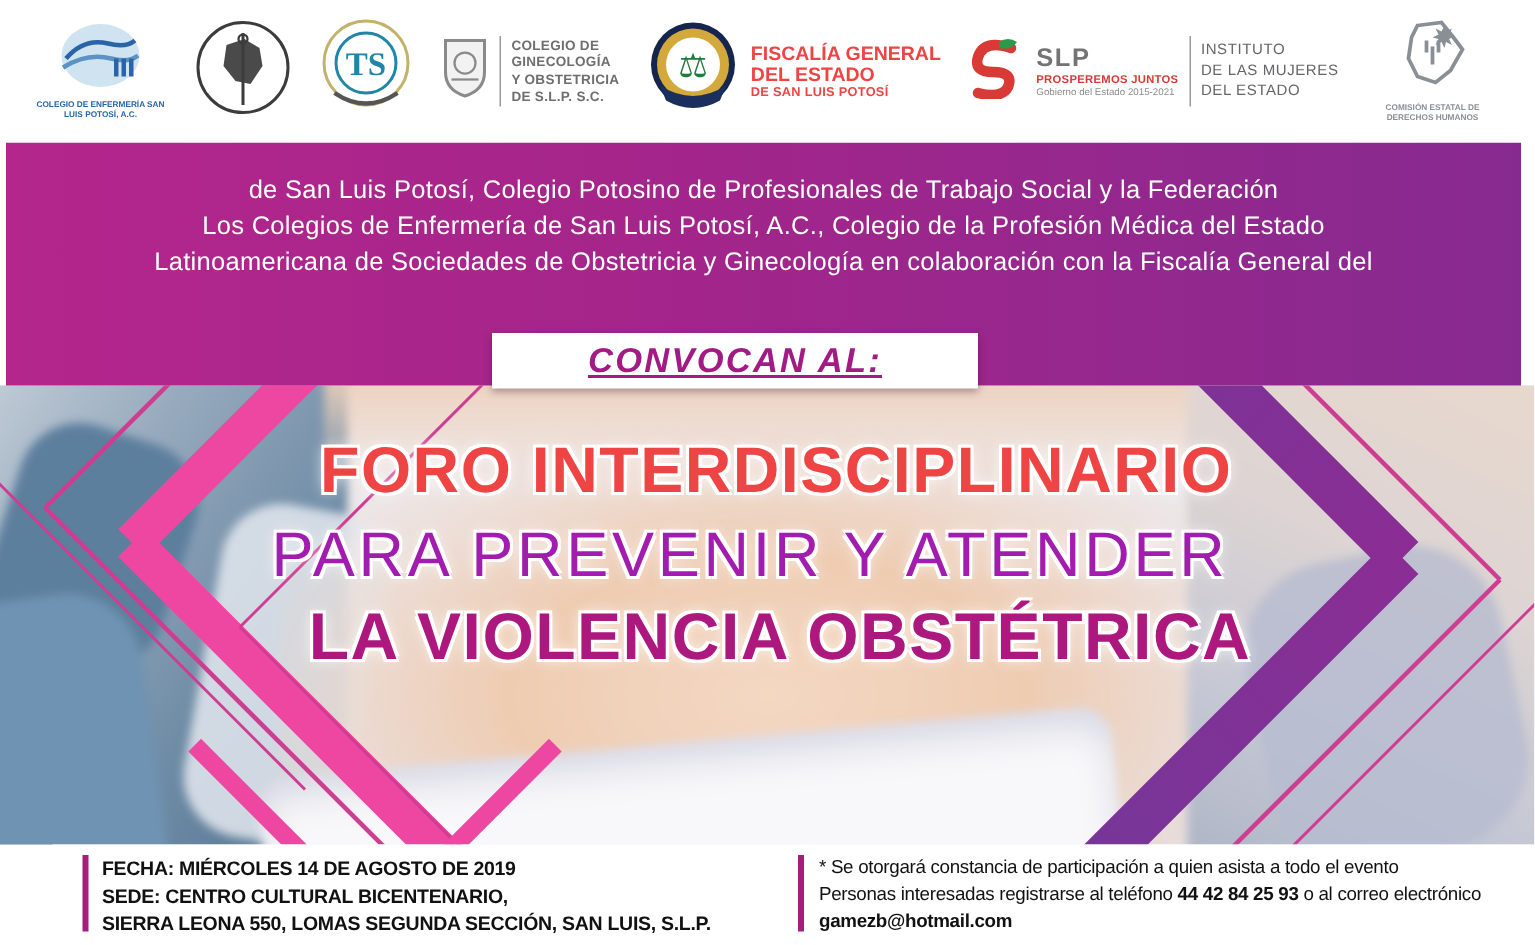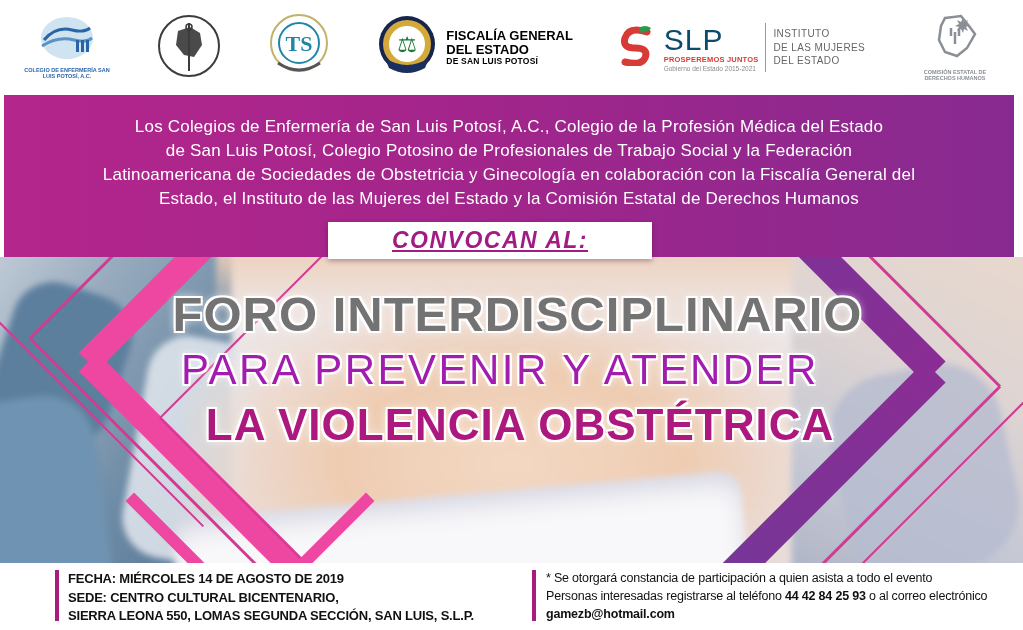--- a/index.html
+++ b/index.html
@@ -13,25 +13,25 @@
     display:flex;align-items:center;justify-content:space-between;
     padding:6px 22px;box-sizing:border-box;z-index:6;
   }
   .logo{display:flex;flex-direction:column;align-items:center;justify-content:center;}
   .logo-row{display:flex;flex-direction:row;align-items:center;gap:7px;}
   .cap{font-weight:bold;text-align:center;line-height:1.15;}
   .cap-enf{font-size:5.5px;color:#2a64a8;margin-top:1px;width:90px;}
   .cap-cedh{font-size:5.5px;color:#8a8f96;margin-top:1px;width:92px;}
   .gineco-text{font-size:9px;color:#6e6e6e;font-weight:600;line-height:1.25;letter-spacing:.2px;}
   .vdiv{width:1px;background:#9a9a9a;align-self:stretch;}
-  .fisc-text{color:#000000;line-height:1.1;}
+  .fisc-text{color:#ef4444;line-height:1.1;}
   .fisc-l1,.fisc-l2{font-size:13px;font-weight:bold;}
   .fisc-l3{font-size:8.5px;font-weight:bold;letter-spacing:.2px;}
   .slp-col{display:flex;flex-direction:column;line-height:1.1;}
-  .slp-acr{font-size:30px;font-weight:400;color:#0c4a6e;letter-spacing:1px;}
+  .slp-acr{font-size:17px;font-weight:700;color:#737373;letter-spacing:1px;}
   .slp-slogan{font-size:7.5px;font-weight:800;color:#d83a35;letter-spacing:.2px;}
   .slp-sub{font-size:6.5px;color:#8a8a8a;margin-top:1px;}
   .imes-text{font-size:10px;color:#66666a;line-height:1.35;letter-spacing:.4px;}
   
   .banner{
     position:absolute;left:4px;right:9px;top:95px;height:162px;
     background:linear-gradient(90deg,#b4268c 0%,#a3258b 45%,#872a90 100%);
     z-index:2;
   }
   .banner-text{
@@ -74,21 +74,21 @@
   .arm{position:absolute;transform-origin:0 50%;}
   .pk{background:#ee47a2;}
   .pk-thin{background:#cf3d92;}
   .pu{background:linear-gradient(90deg,#8a2d94,#6d3a99);}
   
   .title{
     position:absolute;top:287px;left:0;width:1000px;text-align:center;z-index:4;
     text-shadow:-2px -2px 0 #fff,2px -2px 0 #fff,-2px 2px 0 #fff,2px 2px 0 #fff,0 0 10px rgba(255,255,255,.95);
   }
   .t-line{white-space:nowrap;}
-  .t1{font-size:49px;font-weight:bold;color:#737373;letter-spacing:1px;line-height:55px;padding-left:35px;}
+  .t1{font-size:43px;font-weight:bold;color:#ef4444;letter-spacing:1px;line-height:55px;padding-left:35px;}
   .t2{font-size:42px;font-weight:400;color:#a21caf;letter-spacing:2.5px;line-height:55px;}
   .t3{font-size:44px;font-weight:bold;color:#ad187f;letter-spacing:1px;line-height:56px;padding-left:40px;}
   
   .footer{position:absolute;left:0;right:0;top:563px;height:67px;background:#ffffff;z-index:6;margin-left:35px;}
   .fbar{position:absolute;top:7px;width:4px;height:51px;background:#a81c7c;}
   .fbar-left{left:20px;}
   .fbar-right{left:497px;}
   .f-left{position:absolute;left:33px;top:7px;color:#111;font-weight:bold;
     font-size:13px;line-height:18.5px;letter-spacing:-.2px;white-space:nowrap;}
   .f-right{position:absolute;left:511px;top:6px;color:#111;
@@ -132,20 +132,36 @@
       <span>
         <svg width="66" height="66" viewBox="0 0 66 66">
           <circle cx="33" cy="30" r="28" fill="none" stroke="#c2b26a" stroke-width="2"></circle>
           <circle cx="33" cy="30" r="20" fill="none" stroke="#1f86a8" stroke-width="2"></circle>
           <text x="33" y="38" text-anchor="middle" font-family="Liberation Serif, serif" font-size="22" font-weight="bold" fill="#1f86a8">TS</text>
           <path d="M12 50 Q33 64 54 50" stroke="#555" stroke-width="3" fill="none"></path>
         </svg>
       </span>
     </div>
 
+    <div class="logo-row">
+      <span>
+        <svg width="32" height="42" viewBox="0 0 32 42">
+          <path d="M3 3 H29 V24 Q29 36 16 40 Q3 36 3 24 Z" fill="#f2f2f2" stroke="#8a8a8a" stroke-width="2"></path>
+          <circle cx="16" cy="18" r="7" fill="none" stroke="#8a8a8a" stroke-width="1.5"></circle>
+          <line x1="7" y1="29" x2="25" y2="29" stroke="#8a8a8a" stroke-width="1.5"></line>
+        </svg>
+      </span>
+      <div class="vdiv"></div>
+      <div class="gineco-text">
+        <div>COLEGIO DE</div>
+        <div>GINECOLOGÍA</div>
+        <div>Y OBSTETRICIA</div>
+        <div>DE S.L.P. S.C.</div>
+      </div>
+    </div>
 
     <div class="logo-row">
       <span>
         <svg width="64" height="64" viewBox="0 0 64 64">
           <circle cx="32" cy="30" r="28" fill="#15254d"></circle>
           <circle cx="32" cy="30" r="24" fill="#d4a93c"></circle>
           <circle cx="32" cy="30" r="18" fill="#ffffff"></circle>
           <text x="32" y="38" text-anchor="middle" font-size="22" fill="#1f7a3d">⚖</text>
           <path d="M10 44 Q32 58 54 44 L50 54 Q32 64 14 54 Z" fill="#1b2f5e"></path>
         </svg>
@@ -188,24 +204,23 @@
       <span class="cap cap-cedh">
         <span>COMISIÓN ESTATAL DE</span><br>
         <span>DERECHOS HUMANOS</span>
       </span>
     </div>
 
   </header>
 
   <section class="banner">
     <div class="banner-text">
+      <div>de San Luis Potosí, Colegio Potosino de Profesionales de Trabajo Social y la Federación</div>
       <div>Los Colegios de Enfermería de San Luis Potosí, A.C., Colegio de la Profesión Médica del Estado</div>
-      <div>de San Luis Potosí, Colegio Potosino de Profesionales de Trabajo Social y la Federación</div>
       <div>Latinoamericana de Sociedades de Obstetricia y Ginecología en colaboración con la Fiscalía General del</div>
-      <div>Estado, el Instituto de las Mujeres del Estado y la Comisión Estatal de Derechos Humanos</div>
     </div>
   </section>
 
   <div class="convocan">
     <span>CONVOCAN AL:</span>
   </div>
 
   <section class="hero">
 
     <div class="backdrop">

